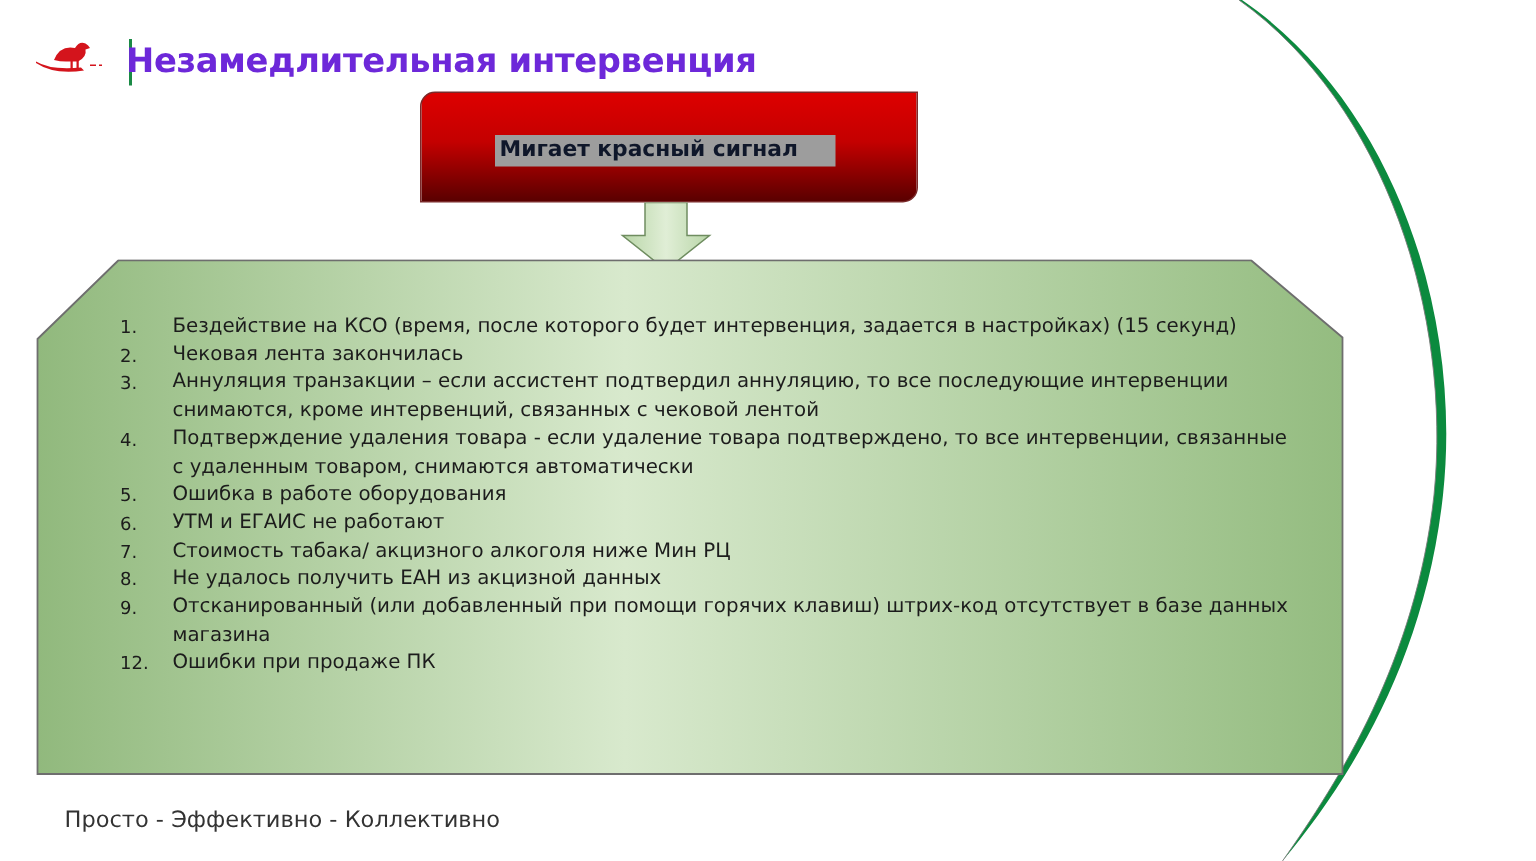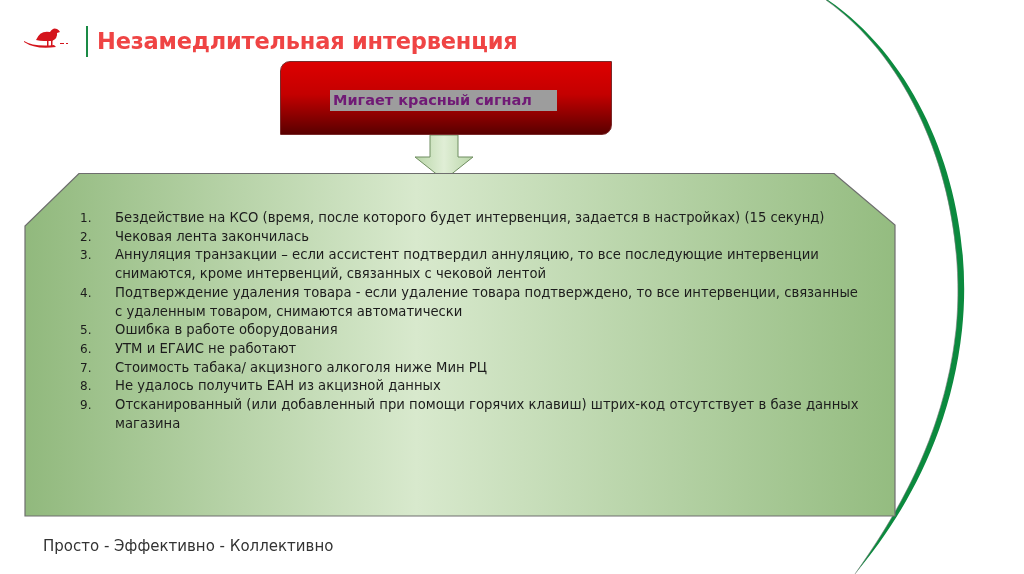--- a/index.html
+++ b/index.html
@@ -4,36 +4,36 @@
 <style>
   html, body { margin: 0; padding: 0; }
   body {
     width: 1024px; height: 574px; position: relative; overflow: hidden;
     background: #ffffff;
     font-family: "DejaVu Sans", "Liberation Sans", sans-serif;
   }
   .logo { position: absolute; left: 22px; top: 24px; width: 50px; height: 28px; }
   .title-divider { position: absolute; left: 86px; top: 26px; width: 2px; height: 31px; background: #1a8a45; }
   .title {
-    position: absolute; left: 97px; top: 28px;
-    font-size: 22.5px; font-weight: bold; color: #ef4444;
+    position: absolute; left: 84px; top: 28px;
+    font-size: 22.5px; font-weight: bold; color: #6d28d9;
     letter-spacing: -0.2px; white-space: nowrap;
   }
   .arc { position: absolute; left: 0; top: 0; width: 1024px; height: 574px; pointer-events: none; }
   .red-box {
     position: absolute; left: 280px; top: 61px; width: 332px; height: 74px;
     background: linear-gradient(to bottom, #dd0000 0%, #c40000 45%, #5a0000 100%);
     border: 1px solid #7a2a2a;
     border-radius: 10px 0 10px 0;
     box-sizing: border-box;
   }
   .red-label {
     position: absolute; left: 330px; top: 90px; width: 227px; height: 21px;
     background: #9d9d9d;
-    color: #701a75; font-size: 14.5px; font-weight: bold;
+    color: #0f172a; font-size: 14.5px; font-weight: bold;
     line-height: 21px; padding-left: 3px; box-sizing: border-box; white-space: nowrap;
   }
   .down-arrow { position: absolute; left: 413px; top: 135px; width: 62px; height: 46px; }
   .green-panel { position: absolute; left: 24px; top: 173px; width: 872px; height: 344px; }
   .list {
     position: absolute; left: 80px; top: 209px; width: 780px;
     font-size: 13.2px; color: #1c1c1c; line-height: 18.7px;
     margin: 0; padding: 0; list-style: none;
   }
   .list li { display: flex; }
@@ -119,15 +119,19 @@
       <span class="txt">Стоимость табака/ акцизного алкоголя ниже Мин РЦ</span>
     </li>
   <li>
       <span class="num">8.</span>
       <span class="txt">Не удалось получить ЕАН из акцизной данных</span>
     </li>
   <li>
       <span class="num">9.</span>
       <span class="txt">Отсканированный (или добавленный при помощи горячих клавиш) штрих-код отсутствует в базе данных магазина</span>
     </li>
+  <li>
+      <span class="num">12.</span>
+      <span class="txt">Ошибки при продаже ПК</span>
+    </li>
 </ol>
 
 <div class="footer">Просто - Эффективно - Коллективно</div>
 
 </body></html>

